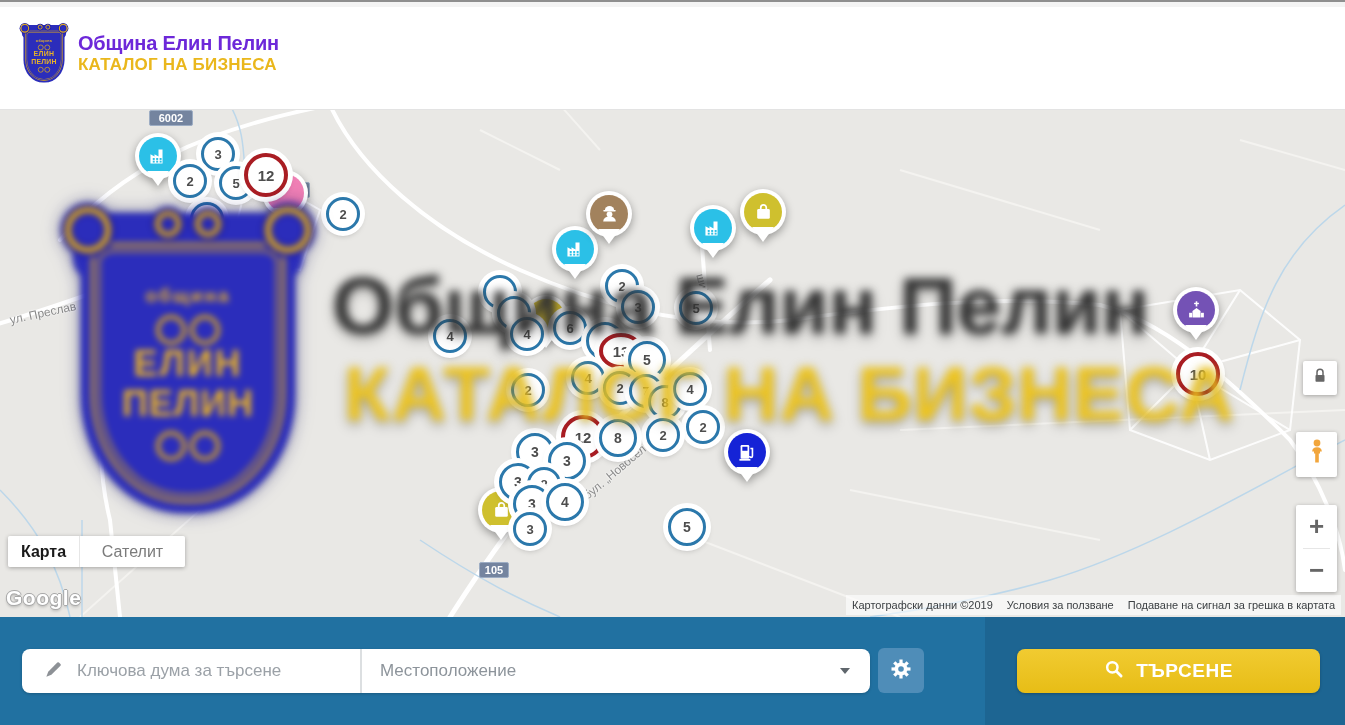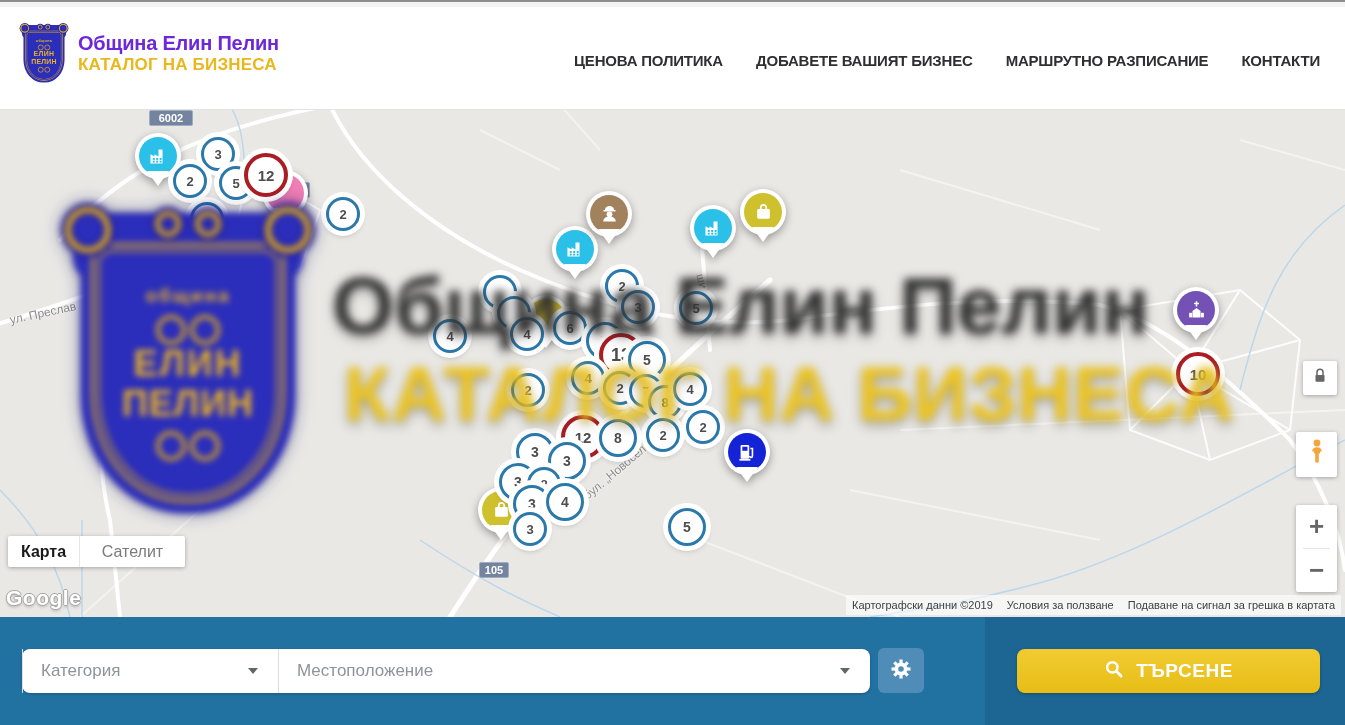--- a/index.html
+++ b/index.html
@@ -118,26 +118,20 @@
           </div>
           <div class="curl curl-l"></div>
             <div class="curl curl-r"></div>
           <div class="curl curl-cl"></div>
             <div class="curl curl-cr"></div>
         </div>
       </div>
       <div class="site-title">Община Елин Пелин</div>
       <div class="site-sub">КАТАЛОГ НА БИЗНЕСА</div>
     </a>
-    <div class="nav">
-      <a>ЦЕНОВА ПОЛИТИКА</a>
-      <a>ДОБАВЕТЕ ВАШИЯТ БИЗНЕС</a>
-      <a>МАРШРУТНО РАЗПИСАНИЕ</a>
-      <a>КОНТАКТИ</a>
-    </div>
   </div>
 
   <div class="map-viewport">
     <svg class="map-roads" width="1345" height="507" viewBox="0 0 1345 507">
       <g stroke="#f4f3f0" stroke-width="2" fill="none">
         <path d="M480 20 L560 60"></path>
           <path d="M560 -5 L600 40"></path>
           <path d="M900 60 L1100 120"></path>
         <path d="M1240 30 L1345 60"></path>
           <path d="M900 320 L1345 300"></path>
@@ -284,21 +278,21 @@
         <div class="cluster blue" style="left: 190px; top: 92px; width: 34px; height: 34px; font-size: 13px;">2</div>
         <div class="cluster blue" style="left: 605px; top: 159px; width: 34px; height: 34px; font-size: 13px;">2</div>
         <div class="cluster blue" style="left: 621px; top: 180px; width: 34px; height: 34px; font-size: 13px;">3</div>
         <div class="cluster blue" style="left: 679px; top: 181px; width: 34px; height: 34px; font-size: 13px;">5</div>
         <div class="cluster blue" style="left: 483px; top: 165px; width: 34px; height: 34px; font-size: 13px;"></div>
         <div class="cluster blue" style="left: 497px; top: 186px; width: 34px; height: 34px; font-size: 13px;"></div>
         <div class="cluster blue" style="left: 433px; top: 209px; width: 34px; height: 34px; font-size: 13px;">4</div>
         <div class="cluster blue" style="left: 510px; top: 207px; width: 34px; height: 34px; font-size: 13px;">4</div>
         <div class="cluster blue" style="left: 553px; top: 201px; width: 34px; height: 34px; font-size: 13px;">6</div>
         <div class="cluster blue" style="left: 586px; top: 212px; width: 38px; height: 38px; font-size: 14px;">7</div>
-        <div class="cluster red" style="left: 599px; top: 223px; width: 44px; height: 44px; font-size: 18px;">13</div>
+        <div class="cluster red" style="left: 599px; top: 223px; width: 44px; height: 36px; font-size: 15px;">13</div>
         <div class="cluster blue" style="left: 628px; top: 231px; width: 38px; height: 38px; font-size: 14px;">5</div>
         <div class="cluster blue" style="left: 511px; top: 263px; width: 34px; height: 34px; font-size: 13px;">2</div>
         <div class="cluster blue" style="left: 571px; top: 251px; width: 34px; height: 34px; font-size: 13px;">4</div>
         <div class="cluster blue" style="left: 603px; top: 261px; width: 34px; height: 34px; font-size: 13px;">2</div>
         <div class="cluster blue" style="left: 629px; top: 264px; width: 34px; height: 34px; font-size: 13px;">7</div>
         <div class="cluster blue" style="left: 648px; top: 275px; width: 34px; height: 34px; font-size: 13px;">8</div>
         <div class="cluster blue" style="left: 673px; top: 262px; width: 34px; height: 34px; font-size: 13px;">4</div>
         <div class="cluster blue" style="left: 686px; top: 300px; width: 34px; height: 34px; font-size: 13px;">2</div>
         <div class="cluster blue" style="left: 646px; top: 308px; width: 34px; height: 34px; font-size: 13px;">2</div>
         <div class="cluster red" style="left: 561px; top: 305px; width: 44px; height: 44px; font-size: 15px;">12</div>
@@ -374,25 +368,29 @@
       <div class="zoom-div"></div>
       <div class="zoom-btn">−</div>
     </div>
   </div>
 
   <div class="searchbar">
     <div class="sb-left"></div>
     <div class="sb-right"></div>
 
     <div class="search-group">
+      <div class="sg-keyword">
+        <span>
+          <svg width="19" height="19" viewBox="0 0 24 24">
+              <path d="M3 21 l2.3-6.3 L16.8 3.2 a1.5 1.5 0 0 1 2.1 0 l1.9 1.9 a1.5 1.5 0 0 1 0 2.1 L9.3 18.7 z" fill="#8d9196"></path>
+            </svg>
+        </span>
+        <input type="text" placeholder="Ключова дума за търсене" style="">
+      </div>
       <div class="sg-div"></div>
-      <div class="sg-select sg-cat">
-        <span class="lbl">Категория</span>
-        <span class="arrow-down"></span>
-      </div>
       <div class="sg-div"></div>
       <div class="sg-select sg-loc">
         <span class="lbl">Местоположение</span>
         <span class="arrow-down"></span>
       </div>
     </div>
 
     <button class="gear-btn">
       <span>
         <svg width="24" height="24" viewBox="0 0 24 24">

